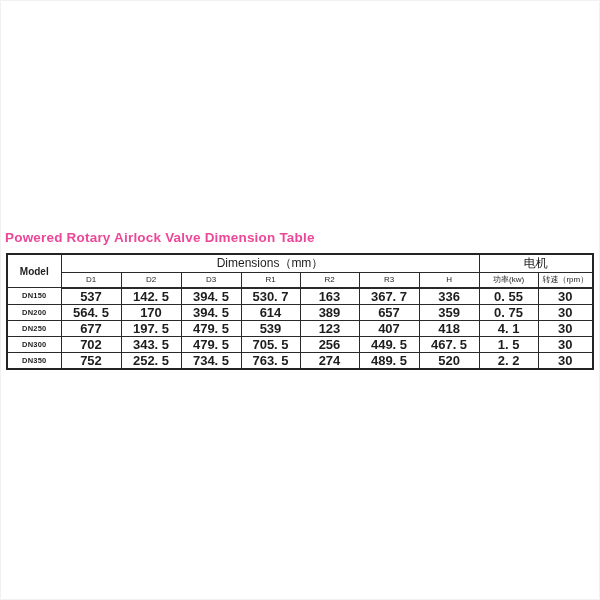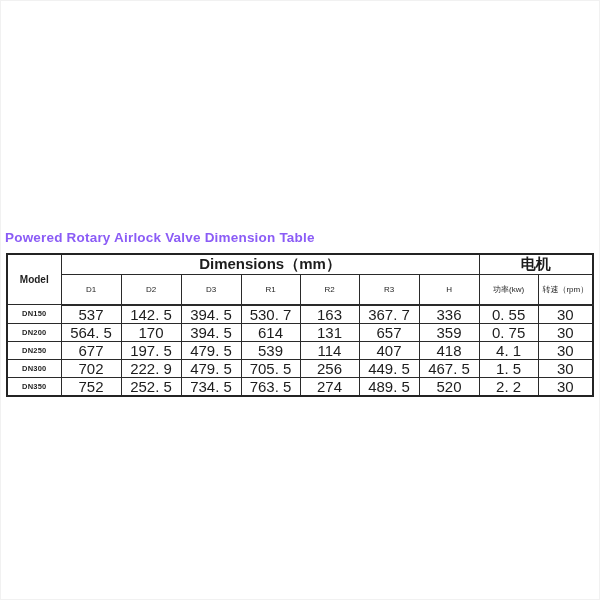--- a/index.html
+++ b/index.html
@@ -11,21 +11,21 @@
     box-shadow: inset 0 0 0 1px #f1f1f1;
     overflow:hidden;
   }
   .page-title {
     position:absolute;
     left:5px;
     top:230px;
     font-size:13.5px;
     font-weight:bold;
     letter-spacing:0.2px;
-    color:#8b5cf6;
+    color:#ec4899;
     white-space:nowrap;
   }
   table.dim-table {
     position:absolute;
     left:6px;
     top:253px;
     width:586px;
     height:112px;
     border-collapse:collapse;
     table-layout:fixed;
@@ -34,32 +34,32 @@
   }
   table.dim-table th, table.dim-table td {
     border:1px solid #2a2a2a;
     text-align:center;
     vertical-align:middle;
     padding:0;
     overflow:hidden;
     white-space:nowrap;
   }
   tr.group-row { height:17px; }
-  tr.sub-row   { height:30px; }
+  tr.sub-row   { height:15px; }
   tr.data-row  { height:16px; }
   tr.sub-row th { border-bottom-width:2px; }
   th.model-head {
     font-size:10px;
     font-weight:600;
     border-bottom-width:2px;
   }
-  th.group-head { font-size:15px; font-weight:700;margin-top:20px; }
+  th.group-head { font-size:12px; font-weight:400;margin-top:20px; }
   th.sub-head   { font-size:8px; font-weight:500; }
   th.model-cell { font-size:7.5px; font-weight:700; letter-spacing:0.2px; }
-  td.val-cell   { font-size:15px; font-weight:400; }
+  td.val-cell   { font-size:13px; font-weight:700; }
 </style>
 </head>
 <body>
 
 <div class="page-title">Powered Rotary Airlock Valve Dimension Table</div>
 
 <table class="dim-table">
   <colgroup>
     <col style="width:54px">
     <col style="width:60px">
@@ -102,42 +102,42 @@
       <td class="val-cell">336</td>
       <td class="val-cell">0. 55</td>
       <td class="val-cell">30</td>
     </tr>
     <tr class="data-row">
       <th class="model-cell">DN200</th>
       <td class="val-cell">564. 5</td>
       <td class="val-cell">170</td>
       <td class="val-cell">394. 5</td>
       <td class="val-cell">614</td>
-      <td class="val-cell">131</td>
+      <td class="val-cell">389</td>
       <td class="val-cell">657</td>
       <td class="val-cell">359</td>
       <td class="val-cell">0. 75</td>
       <td class="val-cell">30</td>
     </tr>
     <tr class="data-row">
       <th class="model-cell">DN250</th>
       <td class="val-cell">677</td>
       <td class="val-cell">197. 5</td>
       <td class="val-cell">479. 5</td>
       <td class="val-cell">539</td>
-      <td class="val-cell">114</td>
+      <td class="val-cell">123</td>
       <td class="val-cell">407</td>
       <td class="val-cell">418</td>
       <td class="val-cell">4. 1</td>
       <td class="val-cell">30</td>
     </tr>
     <tr class="data-row">
       <th class="model-cell">DN300</th>
       <td class="val-cell">702</td>
-      <td class="val-cell">222. 9</td>
+      <td class="val-cell">343. 5</td>
       <td class="val-cell">479. 5</td>
       <td class="val-cell">705. 5</td>
       <td class="val-cell">256</td>
       <td class="val-cell">449. 5</td>
       <td class="val-cell">467. 5</td>
       <td class="val-cell">1. 5</td>
       <td class="val-cell">30</td>
     </tr>
     <tr class="data-row">
       <th class="model-cell">DN350</th>

